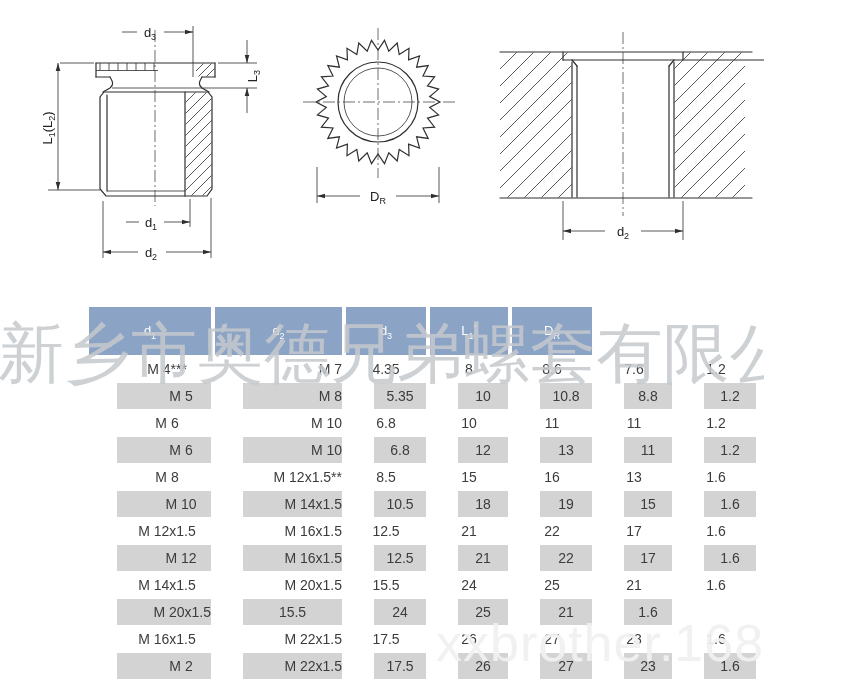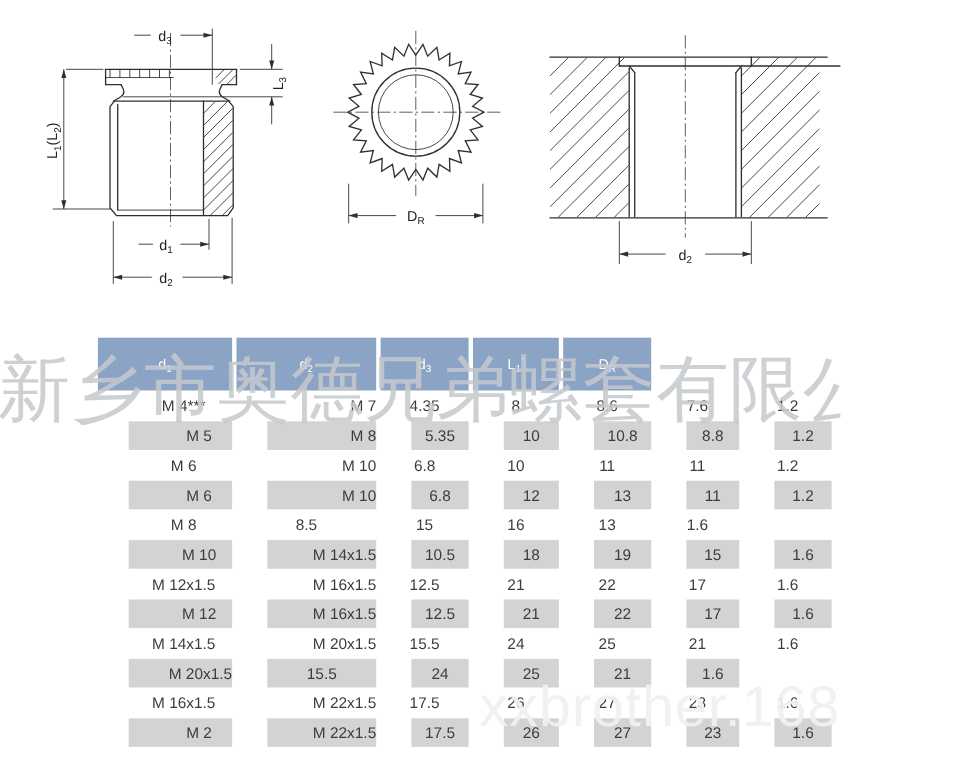--- a/index.html
+++ b/index.html
@@ -260,20 +260,21 @@
           <div class="td c0">M 6</div>
           <div class="td c1">M 10</div>
           <div class="td c2">6.8</div>
           <div class="td c3">12</div>
           <div class="td c4">13</div>
           <div class="td c5">11</div>
           <div class="td c6">1.2</div>
         </div>
         <div class="trow">
           <div class="td c0">M 8</div>
+          <div class="td c1">M 12x1.5**</div>
           <div class="td c2">8.5</div>
           <div class="td c3">15</div>
           <div class="td c4">16</div>
           <div class="td c5">13</div>
           <div class="td c6">1.6</div>
         </div>
         <div class="trow alt">
           <div class="td c0">M 10</div>
           <div class="td c1">M 14x1.5</div>
           <div class="td c2">10.5</div>

